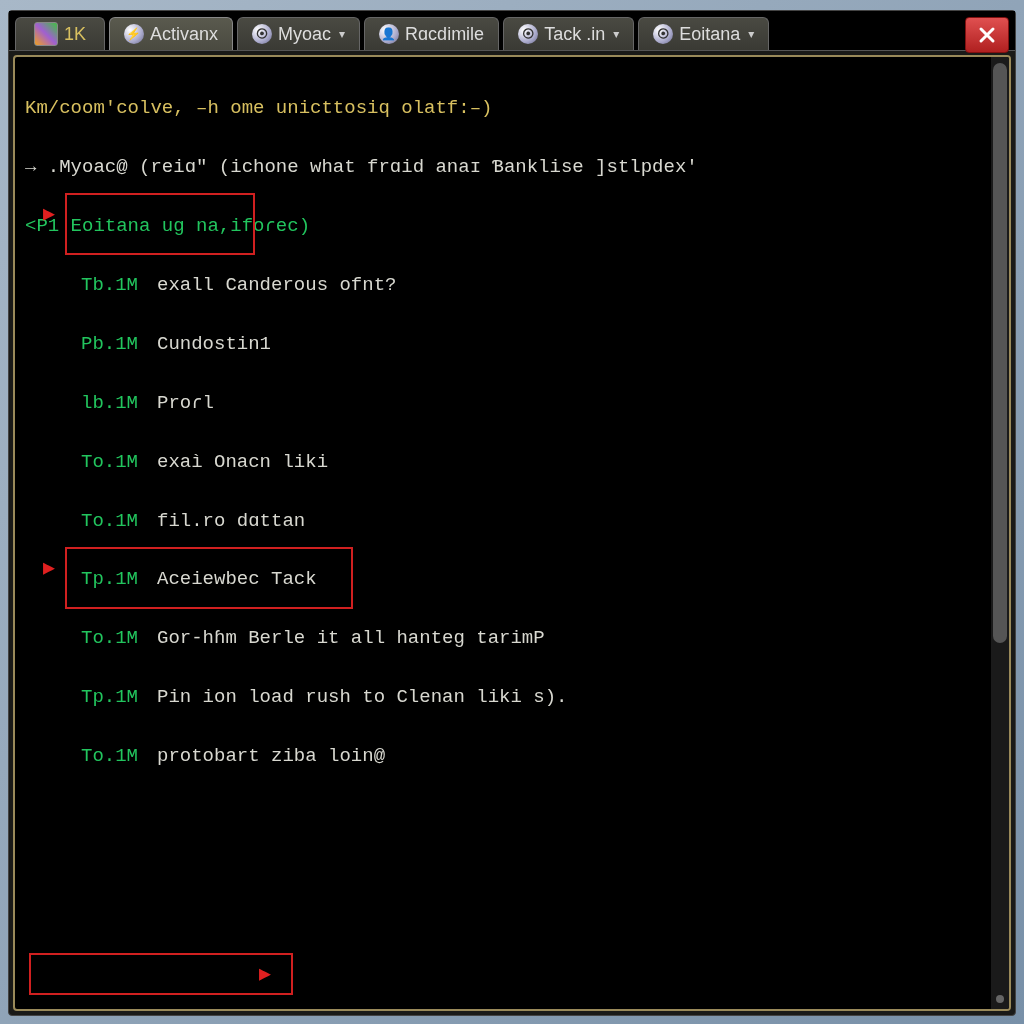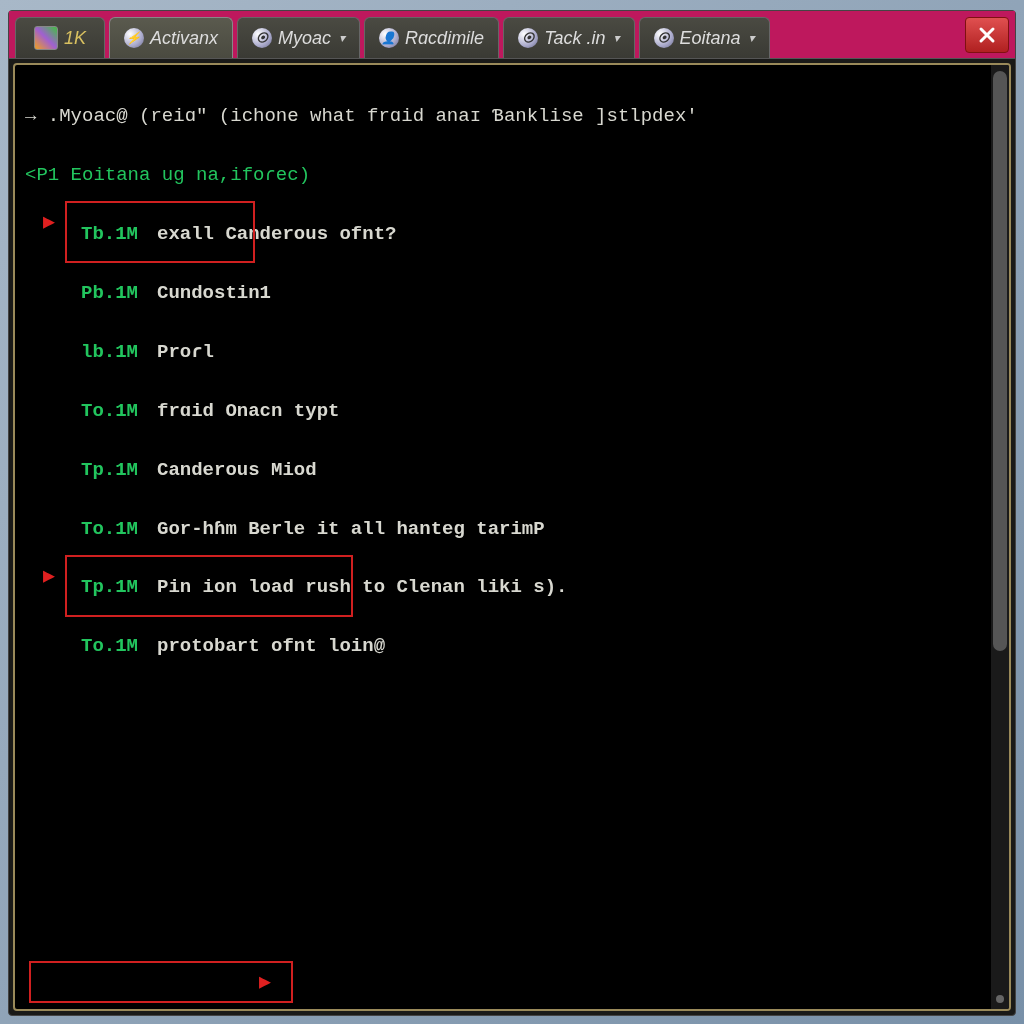--- a/index.html
+++ b/index.html
@@ -17,27 +17,26 @@
     left: 8px;
     right: 8px;
     bottom: 8px;
     background: #1a1a18;
     border: 1px solid #444;
     border-radius: 4px;
     display: flex;
     flex-direction: column;
   }
   .tabbar {
-    height: 48px;
+    height: 40px;
     display: flex;
     align-items: stretch;
-    background: #be185d;
+    background: #000000;
     border-bottom: 1px solid #555;
     position: relative;
-    font-style: italic;
   }
   .tab {
     display: flex;
     align-items: center;
     gap: 6px;
     padding: 0 14px;
     background: linear-gradient(to bottom, #4a4a42 0%, #3a3a34 100%);
     border: 1px solid #666;
     border-bottom: none;
     border-radius: 6px 6px 0 0;
@@ -111,21 +110,21 @@
     line-height: 1.55;
     color: #c8c8c8;
     white-space: pre;
     overflow-y: auto;
   }
   .y  { color: #d8c060; }  
   .o  { color: #22c55e; }  
   .w  { color: #d8d8d0; }
 
   .line { display: block; }
-  .indent { padding-left: 56px; font-weight: bold; }
+  .indent { padding-left: 56px; }
   .prefix { display: inline-block; width: 76px; }
 
   .redbox {
     position: absolute;
     border: 2px solid #d02020;
     pointer-events: none;
   }
   .play {
     position: absolute;
     color: #e02020;
@@ -197,30 +196,32 @@
 
     <div class="close-btn">
       <svg viewBox="0 0 20 20">
         <path d="M4 4 L16 16 M16 4 L4 16" stroke="#fff" stroke-width="3" stroke-linecap="round"></path>
       </svg>
     </div>
   </div>
 
   <div class="content-wrap">
     <div class="terminal">
+<span class="line"><span class="y">Km/coom'colve, –h ome unicttosiq olatf:–)</span></span>
 <span class="line"><span class="w">→ .Myoac@ (reiɑ" (ichone what frɑid anaɪ Ɓanklise ]stlpdex'</span></span>
 <span class="line"><span class="o">&lt;P1 Eoitana ug na,ifoɾec)</span></span>
 <span class="line indent"><span class="prefix o">Tb.1M</span><span class="w">exall Canderous ofnt?</span></span>
 <span class="line indent"><span class="prefix o">Pb.1M</span><span class="w">Cundostin1</span></span>
 <span class="line indent"><span class="prefix o">lb.1M</span><span class="w">Proɾl</span></span>
-<span class="line indent"><span class="prefix o">To.1M</span><span class="w">frɑid Onacn typt</span></span>
-<span class="line indent"><span class="prefix o">Tp.1M</span><span class="w">Canderous Miod</span></span>
+<span class="line indent"><span class="prefix o">To.1M</span><span class="w">exaì Onacn liki</span></span>
+<span class="line indent"><span class="prefix o">To.1M</span><span class="w">fil.ro dɑttan</span></span>
+<span class="line indent"><span class="prefix o">Tp.1M</span><span class="w">Aceiewbec Tack</span></span>
 <span class="line indent"><span class="prefix o">To.1M</span><span class="w">Gor-hɦm Berle it all hanteg tarimP</span></span>
 <span class="line indent"><span class="prefix o">Tp.1M</span><span class="w">Pin ion load rush to Clenan liki s).</span></span>
-<span class="line indent"><span class="prefix o">To.1M</span><span class="w">protobart ofnt loin@</span></span>
+<span class="line indent"><span class="prefix o">To.1M</span><span class="w">protobart ziba loin@</span></span>
 <span class="line"> </span>
 
 
 
 
 
 
 
 
 

